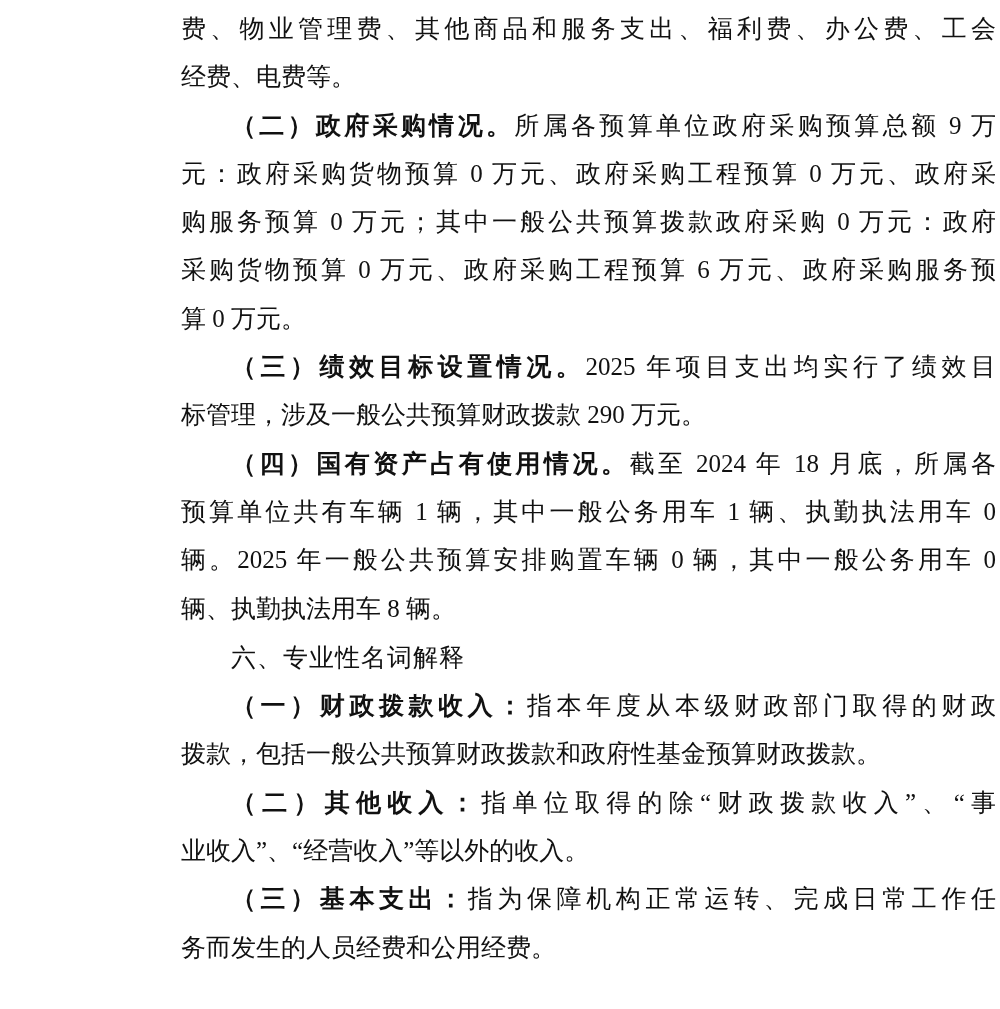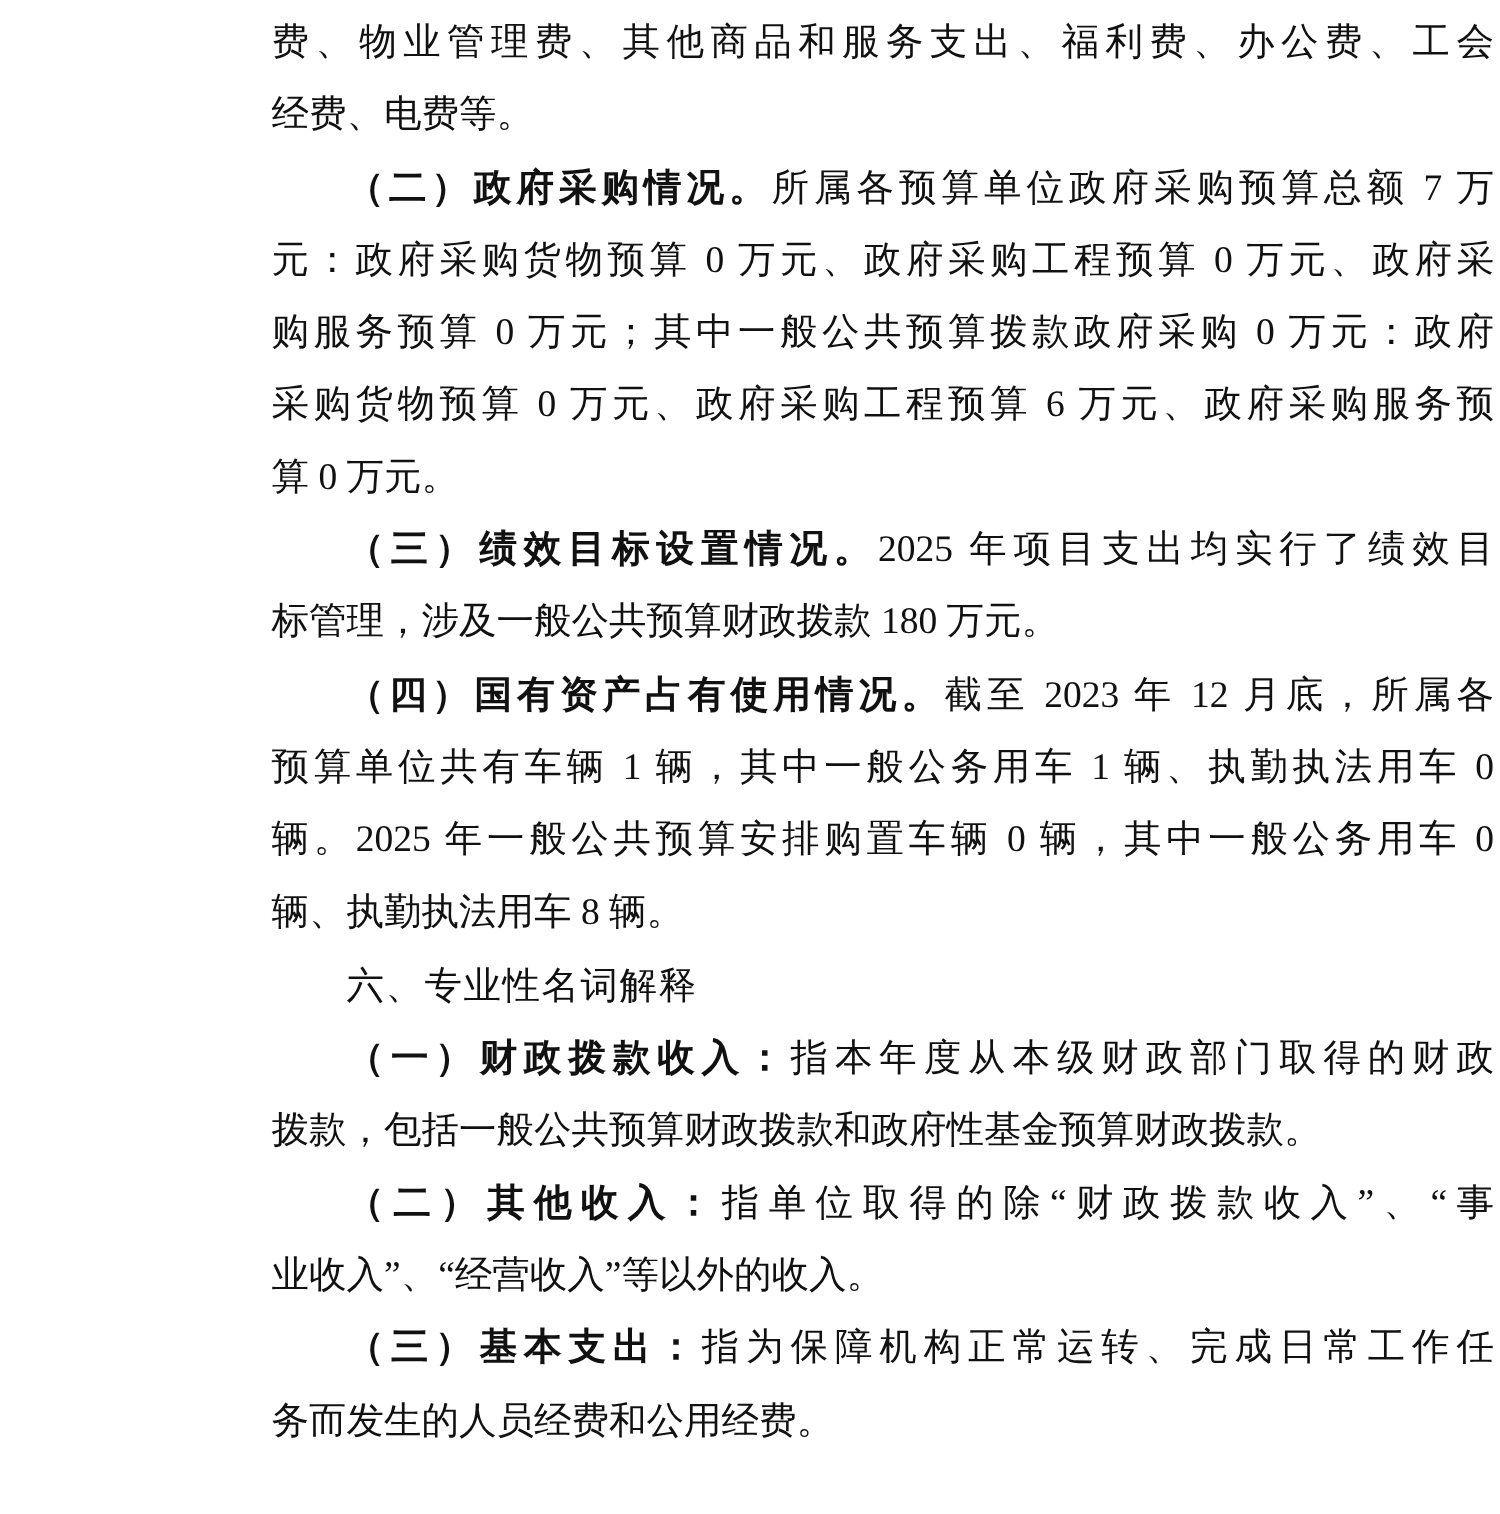--- a/index.html
+++ b/index.html
@@ -38,35 +38,35 @@
 </style>
 </head>
 <body>
 
 <div class="page">
 
   <div class="line j"><span class="b"></span><span>费、物业管理费、其他商品和服务支出、福利费、办公费、工会</span></div>
 
   <div class="line"><span class="b"></span><span>经费、电费等。</span></div>
 
-  <div class="line ind j"><span class="b">（二）政府采购情况。</span><span>所属各预算单位政府采购预算总额 7 万</span></div>
+  <div class="line ind j"><span class="b">（二）政府采购情况。</span><span>所属各预算单位政府采购预算总额 9 万</span></div>
 
   <div class="line j"><span class="b"></span><span>元：政府采购货物预算 0 万元、政府采购工程预算 0 万元、政府采</span></div>
 
   <div class="line j"><span class="b"></span><span>购服务预算 0 万元；其中一般公共预算拨款政府采购 0 万元：政府</span></div>
 
   <div class="line j"><span class="b"></span><span>采购货物预算 0 万元、政府采购工程预算 6 万元、政府采购服务预</span></div>
 
   <div class="line"><span class="b"></span><span>算 0 万元。</span></div>
 
   <div class="line ind j"><span class="b">（三）绩效目标设置情况。</span><span>2025 年项目支出均实行了绩效目</span></div>
 
-  <div class="line"><span class="b"></span><span>标管理，涉及一般公共预算财政拨款 180 万元。</span></div>
+  <div class="line"><span class="b"></span><span>标管理，涉及一般公共预算财政拨款 290 万元。</span></div>
 
-  <div class="line ind j"><span class="b">（四）国有资产占有使用情况。</span><span>截至 2023 年 12 月底，所属各</span></div>
+  <div class="line ind j"><span class="b">（四）国有资产占有使用情况。</span><span>截至 2024 年 18 月底，所属各</span></div>
 
   <div class="line j"><span class="b"></span><span>预算单位共有车辆 1 辆，其中一般公务用车 1 辆、执勤执法用车 0</span></div>
 
   <div class="line j"><span class="b"></span><span>辆。2025 年一般公共预算安排购置车辆 0 辆，其中一般公务用车 0</span></div>
 
   <div class="line"><span class="b"></span><span>辆、执勤执法用车 8 辆。</span></div>
 
   <div class="line ind hei"><span class="b">六、专业性名词解释</span><span></span></div>
 
   <div class="line ind j"><span class="b">（一）财政拨款收入：</span><span>指本年度从本级财政部门取得的财政</span></div>

